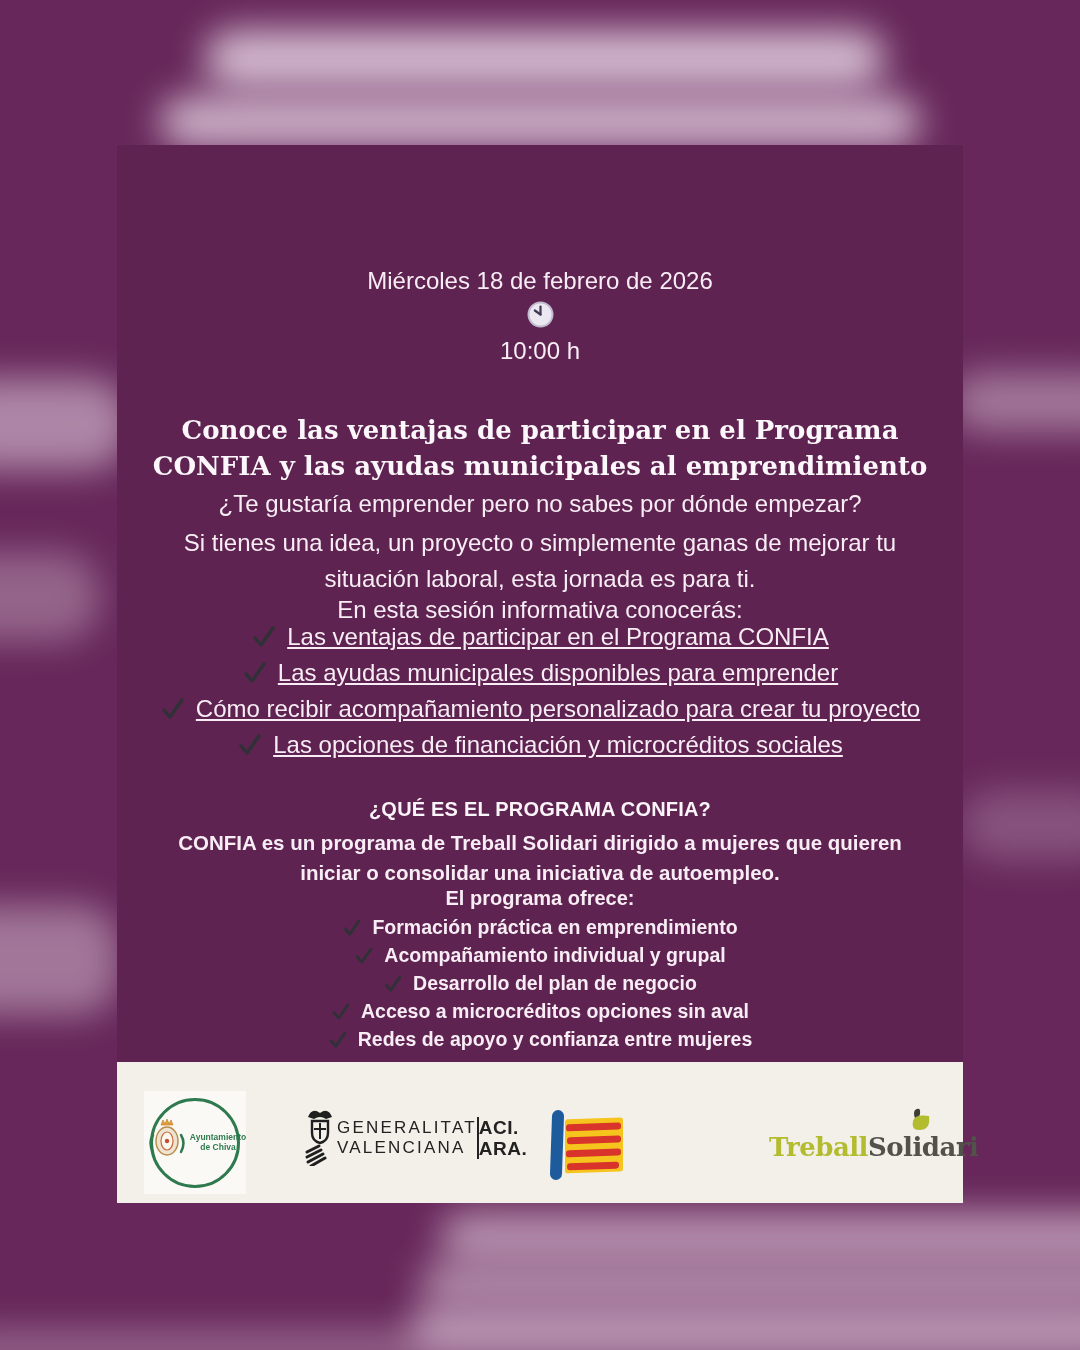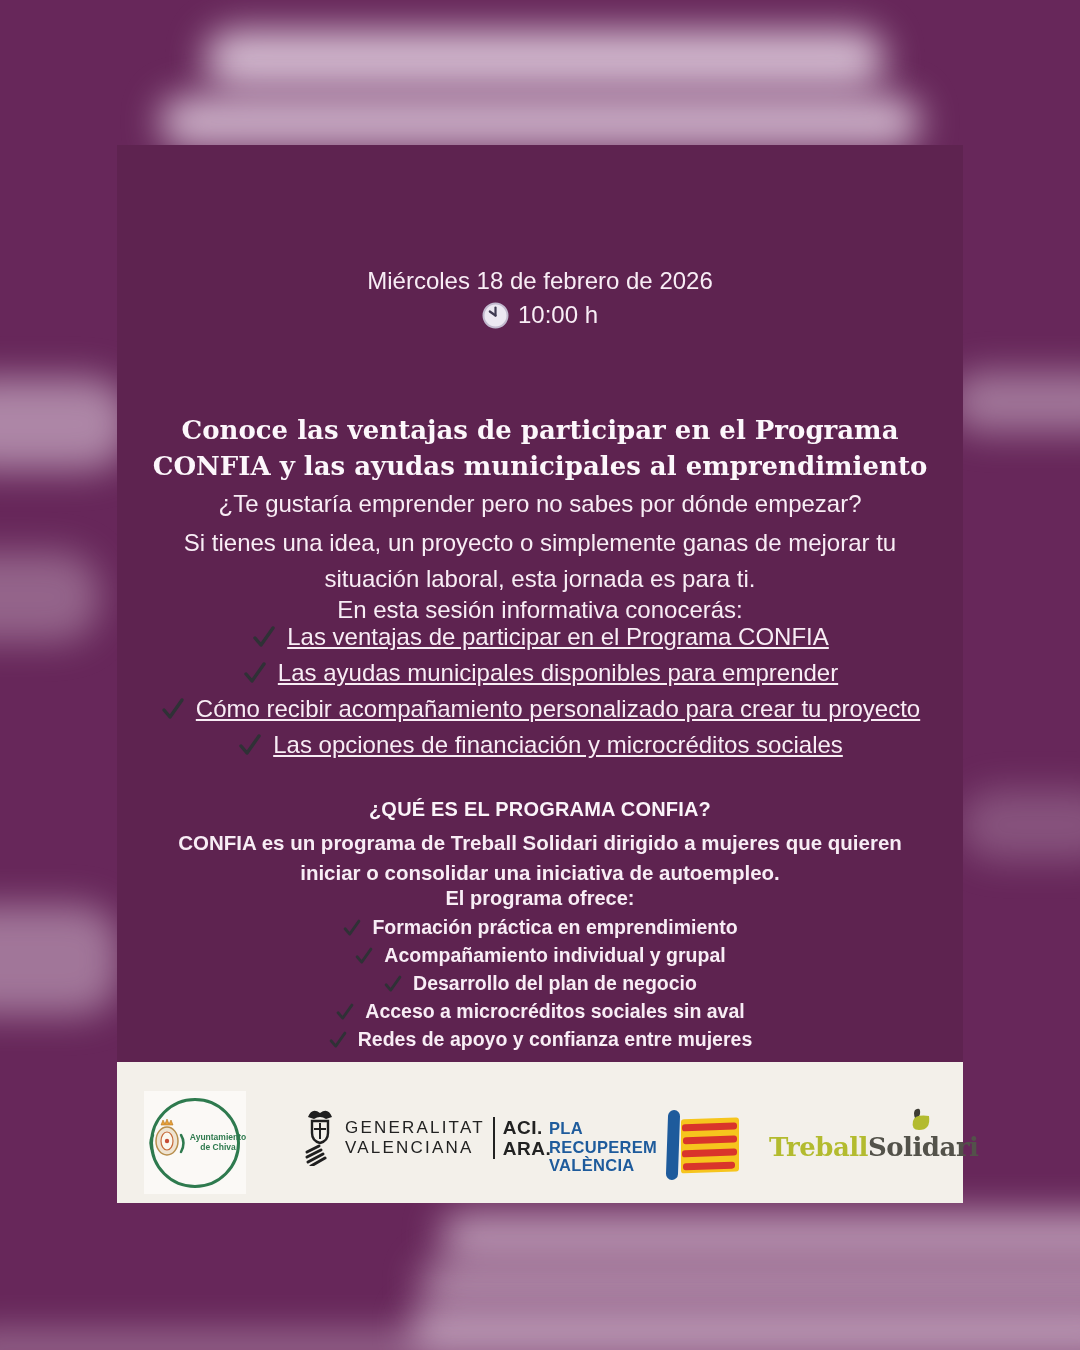--- a/index.html
+++ b/index.html
@@ -29,21 +29,21 @@
   .card{
     position:absolute;left:117px;top:145px;width:846px;height:1058px;
     background:#5E2350;color:#F8EDF5;
   }
   .abs{position:absolute;left:50%;transform:translateX(-50%);text-align:center;}
 
   .title{top:22px;width:840px;
     font-family:"DejaVu Serif", serif;font-weight:bold;
     font-size:33px;line-height:45px;letter-spacing:1px;color:#FCF7FB;}
   .date{top:122px;width:700px;font-size:24px;font-weight:500;}
-  .row{display:flex;align-items:center;justify-content:center;gap:9px;}
+  .row{display:flex;align-items:center;justify-content:center;gap:9px;flex-direction:column;}
   .time{top:156px;width:400px;font-size:24px;font-weight:500;}
   .place{top:192px;width:820px;font-size:24px;font-weight:500;}
   .place .lbl{margin-right:4px;}
 
   .program-heading{top:231px;width:820px;
     font-family:"DejaVu Serif", serif;font-weight:bold;font-size:25px;color:#FCF7FB;}
   .program-tagline{top:267px;width:812px;
     font-family:"DejaVu Serif", serif;font-weight:bold;
     font-size:26px;line-height:36px;color:#FCF7FB;}
 
@@ -64,21 +64,21 @@
   .cl2 .item{font-size:19.5px;font-weight:bold;}
 
   
   .footer{position:absolute;left:0;top:917px;width:846px;height:141px;background:#F3F0EA;}
   .ayto{position:absolute;left:27px;top:29px;width:102px;height:103px;background:#FBF9F6;
     display:flex;align-items:center;justify-content:center;}
   .ayto-circle{width:90px;height:90px;border-radius:50%;border:3px solid #2E7A4E;background:#FBF9F6;
     display:flex;flex-direction:row;align-items:center;justify-content:center;box-sizing:border-box;}
   .ayto-label{font-size:8.5px;line-height:9.5px;color:#2E7A4E;font-weight:bold;text-align:center;}
 
-  .gva{position:absolute;left:186px;top:44px;display:flex;align-items:center;gap:8px;color:#222;}
+  .gva{position:absolute;left:186px;top:44px;display:flex;align-items:center;gap:0;color:#222;}
   .gva-name{font-size:17px;line-height:20px;letter-spacing:2.2px;font-weight:500;}
   .gva-div{width:2px;height:42px;background:#222;}
   .gva-tag{font-size:19px;line-height:21px;font-weight:bold;letter-spacing:.5px;}
 
   .pla{position:absolute;left:432px;top:46px;display:flex;align-items:center;gap:8px;}
   .pla-name{font-size:16.5px;line-height:18.5px;font-weight:bold;color:#1E5B9C;letter-spacing:.3px;}
 
   .treball{position:absolute;left:652px;top:46px;width:170px;height:70px;}
   .treball-word{position:absolute;left:0;top:24px;font-family:"DejaVu Serif", serif;
     font-weight:bold;font-size:26px;letter-spacing:-.5px;white-space:nowrap;}
@@ -189,21 +189,21 @@
           </svg>
       </span>
       <span>Desarrollo del plan de negocio</span>
     </div>
     <div class="item">
       <span class="check">
         <svg width="20" height="20" viewBox="0 0 26 26">
             <path d="M4 14 L10 21 L22 4" fill="none" stroke="#2F3136" stroke-width="3.6" stroke-linecap="round" stroke-linejoin="round"></path>
           </svg>
       </span>
-      <span>Acceso a microcréditos sociales sin aval</span>
+      <span>Acceso a microcréditos opciones sin aval</span>
     </div>
     <div class="item">
       <span class="check">
         <svg width="20" height="20" viewBox="0 0 26 26">
             <path d="M4 14 L10 21 L22 4" fill="none" stroke="#2F3136" stroke-width="3.6" stroke-linecap="round" stroke-linejoin="round"></path>
           </svg>
       </span>
       <span>Redes de apoyo y confianza entre mujeres</span>
     </div>
   </div>
@@ -249,25 +249,20 @@
         <div>VALENCIANA</div>
       </div>
       <div class="gva-div"></div>
       <div class="gva-tag">
         <div>ACI.</div>
         <div>ARA.</div>
       </div>
     </div>
 
     <div class="pla">
-      <div class="pla-name">
-        <div>PLA</div>
-        <div>RECUPEREM</div>
-        <div>VALÈNCIA</div>
-      </div>
       <span>
         <svg width="76" height="74" viewBox="0 0 76 74">
           <rect x="2" y="2" width="12" height="70" rx="6" fill="#1E5B9C" transform="rotate(2 8 37)"></rect>
           <g transform="skewY(-2)">
             <rect x="16" y="12" width="58" height="54" fill="#F6C51D" rx="3"></rect>
             <rect x="17" y="17" width="55" height="7" fill="#D9342B" rx="3"></rect>
             <rect x="18" y="30" width="54" height="7" fill="#D9342B" rx="3"></rect>
             <rect x="17" y="43" width="55" height="7" fill="#D9342B" rx="3"></rect>
             <rect x="18" y="56" width="52" height="7" fill="#D9342B" rx="3"></rect>
           </g>

